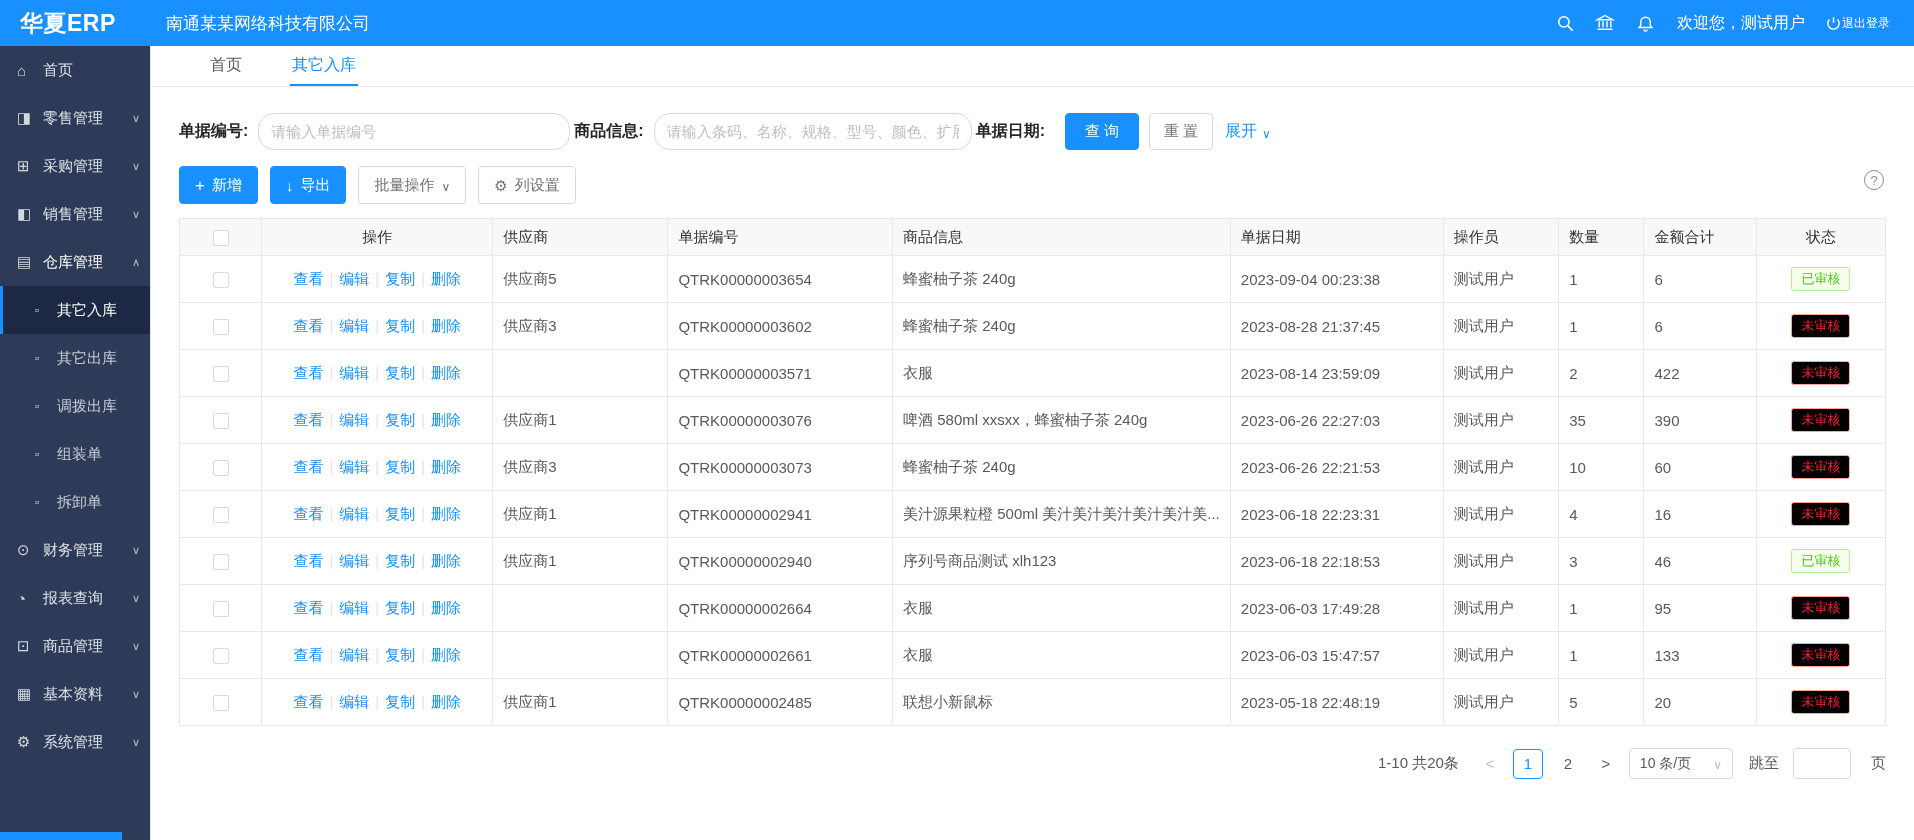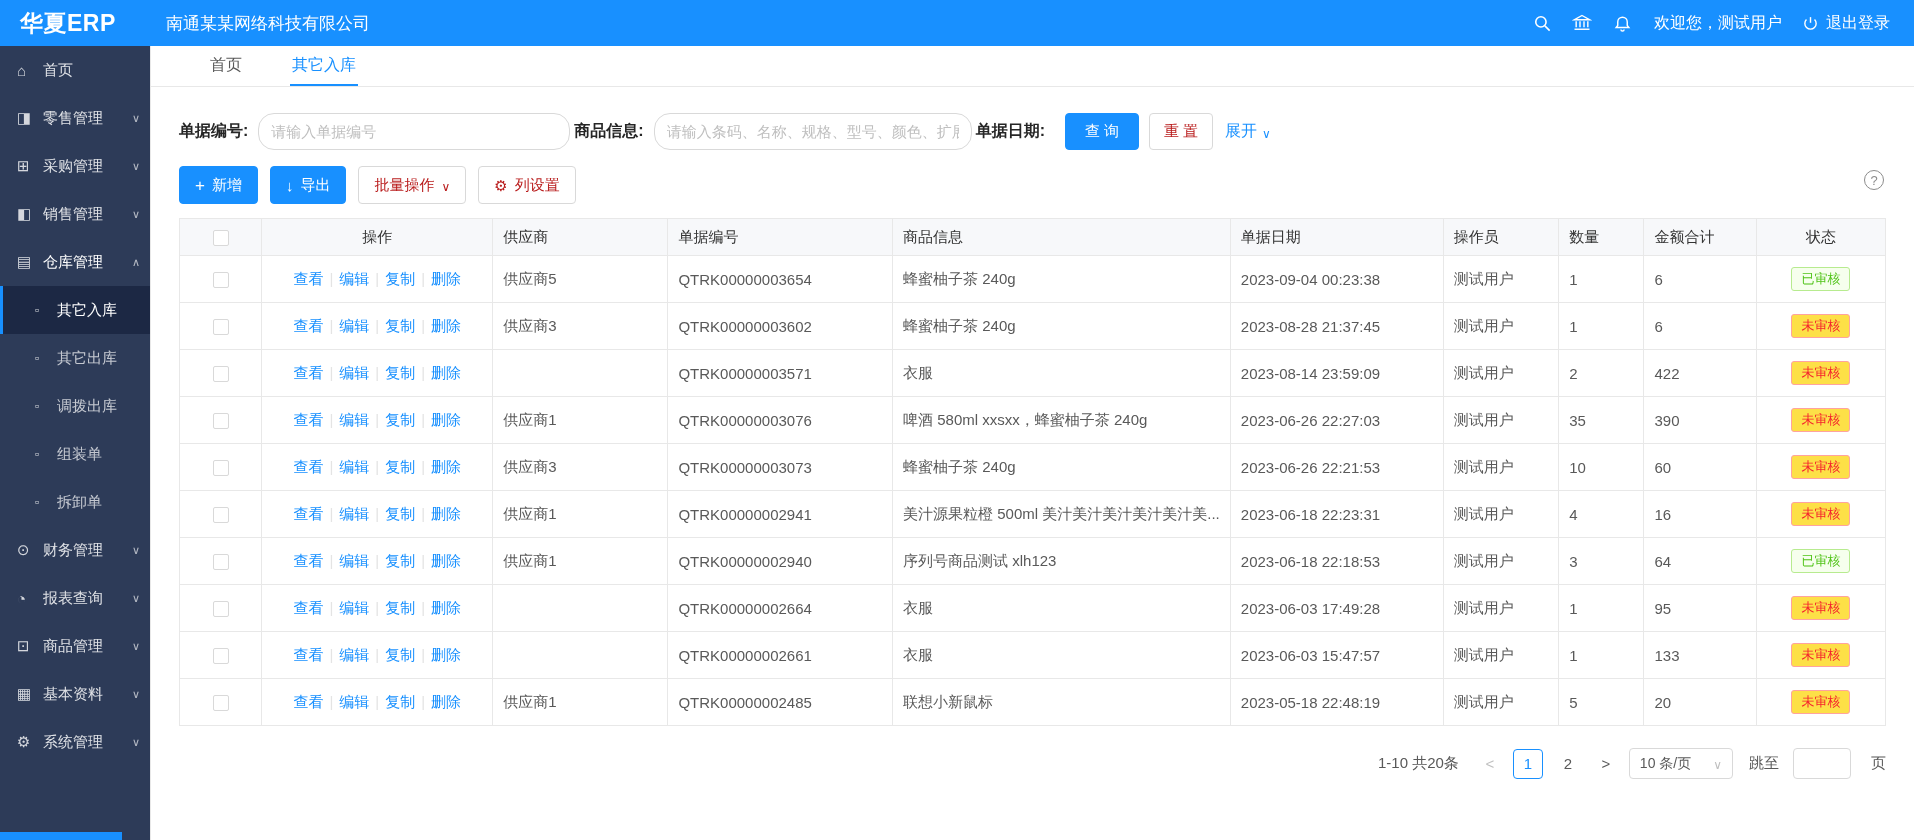--- a/index.html
+++ b/index.html
@@ -6,21 +6,21 @@
   html,body{width:1914px;height:840px;overflow:hidden;font-family:"Liberation Sans","DejaVu Sans",sans-serif;background:#fff;color:#595959}
   a{text-decoration:none}
 
   
   .hdr{position:absolute;top:0;left:0;width:1914px;height:46px;background:#1890ff;display:flex;align-items:center;color:#fff;z-index:20}
   .logo{flex:0 0 150px;font-size:23px;font-weight:bold;padding-left:20px;cursor:pointer;letter-spacing:.5px}
   .company{font-size:17px;margin-left:16px}
   .hdr-right{margin-left:auto;display:flex;align-items:center;padding-right:24px}
   .hicon{display:flex;align-items:center;justify-content:center;width:40px;height:46px;cursor:pointer}
   .welcome{font-size:16px;margin:0 20px 0 12px;cursor:pointer;white-space:nowrap}
-  .logout{font-size:16px;display:flex;align-items:center;gap:7px;cursor:pointer;white-space:nowrap}
+  .logout{font-size:12px;display:flex;align-items:center;cursor:pointer;white-space:nowrap}
 
   
   .sidebar{position:absolute;top:46px;left:0;width:150px;height:794px;background:#2d3b58;overflow:hidden}
   .side-item{height:48px;display:flex;align-items:center;padding:0 10px 0 17px;color:rgba(255,255,255,.85);font-size:15px;cursor:pointer}
   .side-item.open{color:#fff}
   .side-icon{width:26px;flex:0 0 26px;font-size:15px;color:rgba(255,255,255,.8)}
   .side-label{flex:1;white-space:nowrap}
   .side-caret{font-size:11px;color:rgba(255,255,255,.65)}
   .side-sub{height:48px;display:flex;align-items:center;padding:0 10px 0 35px;color:rgba(255,255,255,.72);font-size:15px;cursor:pointer}
   .side-sub .side-icon{width:22px;flex:0 0 22px;font-size:12px}
@@ -37,21 +37,21 @@
   .filters{display:flex;align-items:center;padding:26px 0 0 28px}
   .flabel{font-size:16px;font-weight:bold;color:#262626;white-space:nowrap}
   .gap-lg{margin-left:4px}
   .finput{height:37px;border:1px solid #d9d9d9;border-radius:16px;padding:0 12px;font-size:15px;color:#262626;margin-left:10px;outline:none}
   .finput::placeholder{color:#bfbfbf}
   .bill-input{width:312px}
   .goods-input{width:318px}
   .date-range{width:318px;height:37px;border:1px solid #d9d9d9;border-radius:4px;display:flex;align-items:center;justify-content:center;gap:30px;color:#bfbfbf;font-size:15px;margin-left:10px;cursor:pointer}
   .btn{height:37px;border-radius:4px;font-size:15px;display:inline-flex;align-items:center;justify-content:center;cursor:pointer;white-space:nowrap}
   .btn-primary{background:#1890ff;color:#fff;border:1px solid #1890ff}
-  .btn-default{background:#fff;color:#b91c1c;border:1px solid #d9d9d9}
+  .btn-default{background:#fff;color:#737373;border:1px solid #d9d9d9}
   .search-btn{width:74px;margin-left:20px}
   .reset-btn{width:64px;margin-left:10px}
   .expand-link{color:#1890ff;font-size:16px;margin-left:12px;display:inline-flex;align-items:flex-end;gap:5px;cursor:pointer}
   .caret-down-sm::after{content:"∨";font-size:12px}
 
   
   .toolbar{display:flex;align-items:center;padding:16px 28px 0 28px;position:relative}
   .tb-btn{height:38px;padding:0 15px;margin-right:12px;gap:7px}
   .plus-icon::before{content:"+";font-size:17px;line-height:1}
   .dl-icon::before{content:"↓";font-size:15px;line-height:1}
@@ -64,21 +64,21 @@
   table{border-collapse:collapse;table-layout:fixed}
   th,td{border:1px solid #e8e8e8;font-size:15px;padding:0 10px;overflow:hidden;white-space:nowrap;text-overflow:ellipsis}
   thead th{height:37px;background:#f7f8fa;color:#333;font-weight:normal;text-align:left}
   tbody td{height:47px;color:#595959;background:#fff}
   th.center,td.center{text-align:center}
   .checkbox{display:inline-block;width:16px;height:16px;border:1px solid #d9d9d9;border-radius:2px;background:#fff;vertical-align:middle;cursor:pointer}
   .act{color:#1890ff;cursor:pointer}
   .sep{color:#e4e4e4;margin:0 6px}
   .badge{display:inline-block;font-size:13px;padding:3px 9px;border-radius:3px;line-height:1.25}
   .badge.approved{color:#52c41a;border:1px solid #b7eb8f;background:#f6ffed}
-  .badge.pending{color:#f5222d;border:1px solid #ffa39e;background:#fde047}
+  .badge.pending{color:#f5222d;border:1px solid #ffa39e;background:#000000}
 
   
   .pagination{display:flex;align-items:center;justify-content:flex-end;padding:22px 28px 0 0;font-size:15px;color:#595959;gap:10px}
   .pg-total{margin-right:8px}
   .pg-arrow{width:26px;height:30px;display:flex;align-items:center;justify-content:center;cursor:pointer;font-size:15px}
   .pg-arrow.prev{color:#bfbfbf}
   .pg-arrow.prev::before{content:"<"}
   .pg-arrow.next::before{content:">"}
   .pg-num{min-width:30px;height:30px;display:flex;align-items:center;justify-content:center;border-radius:4px;cursor:pointer;background:#fff}
   .pg-num.active{border:1px solid #1890ff;color:#1890ff}
@@ -344,21 +344,21 @@
           </tr>
           <tr>
             <td class="center"><span class="checkbox"></span></td>
             <td class="center"><a class="act">查看</a><span class="sep">|</span><a class="act">编辑</a><span class="sep">|</span><a class="act">复制</a><span class="sep">|</span><a class="act">删除</a></td>
             <td>供应商1</td>
             <td>QTRK00000002940</td>
             <td>序列号商品测试 xlh123</td>
             <td>2023-06-18 22:18:53</td>
             <td>测试用户</td>
             <td>3</td>
-            <td>64</td>
+            <td>46</td>
             <td class="center"><span class="badge approved">已审核</span></td>
           </tr>
           <tr>
             <td class="center"><span class="checkbox"></span></td>
             <td class="center"><a class="act">查看</a><span class="sep">|</span><a class="act">编辑</a><span class="sep">|</span><a class="act">复制</a><span class="sep">|</span><a class="act">删除</a></td>
             <td></td>
             <td>QTRK00000002664</td>
             <td>衣服</td>
             <td>2023-06-03 17:49:28</td>
             <td>测试用户</td>

